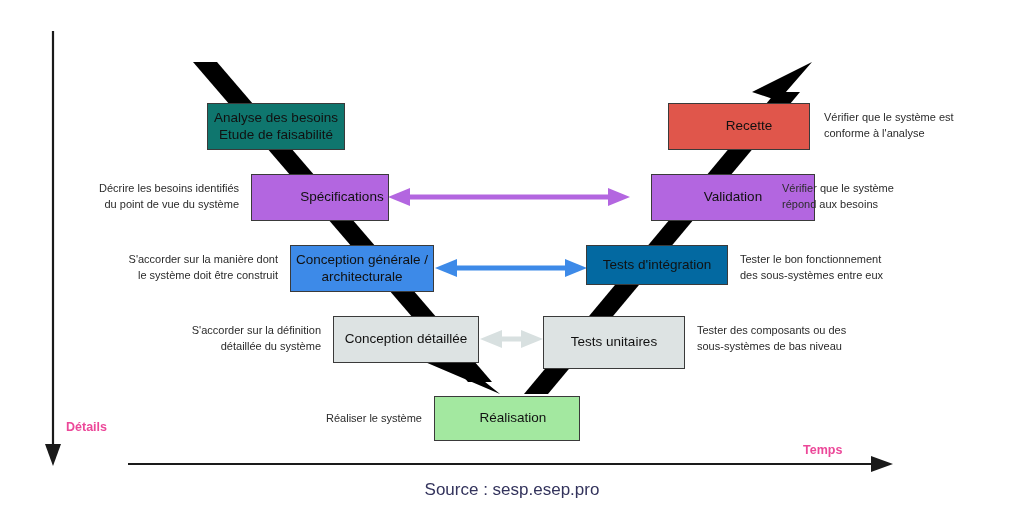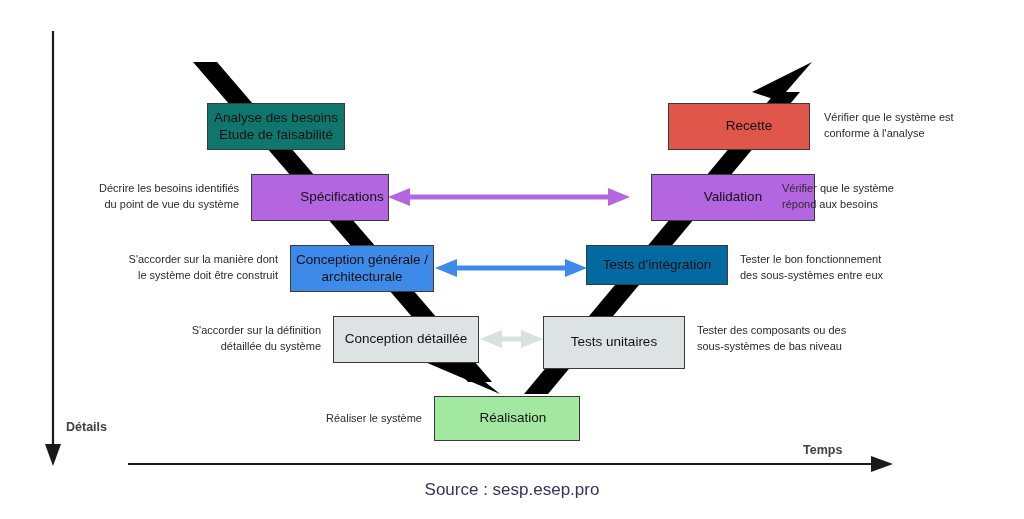--- a/index.html
+++ b/index.html
@@ -47,21 +47,21 @@
     line-height: 1.45;
     z-index: 6;
     white-space: pre-line;
   }
   .note.right-al { text-align: right; }
   .note.left-al { text-align: left; }
   .axis-label {
     position: absolute;
     font-size: 12.5px;
     font-weight: bold;
-    color: #404040;
+    color: #ec4899;
     z-index: 6;
   }
   .source {
     position: absolute;
     font-size: 17px;
     color: #33335c;
     z-index: 6;
     width: 100%;
     text-align: center;
     left: 0;

